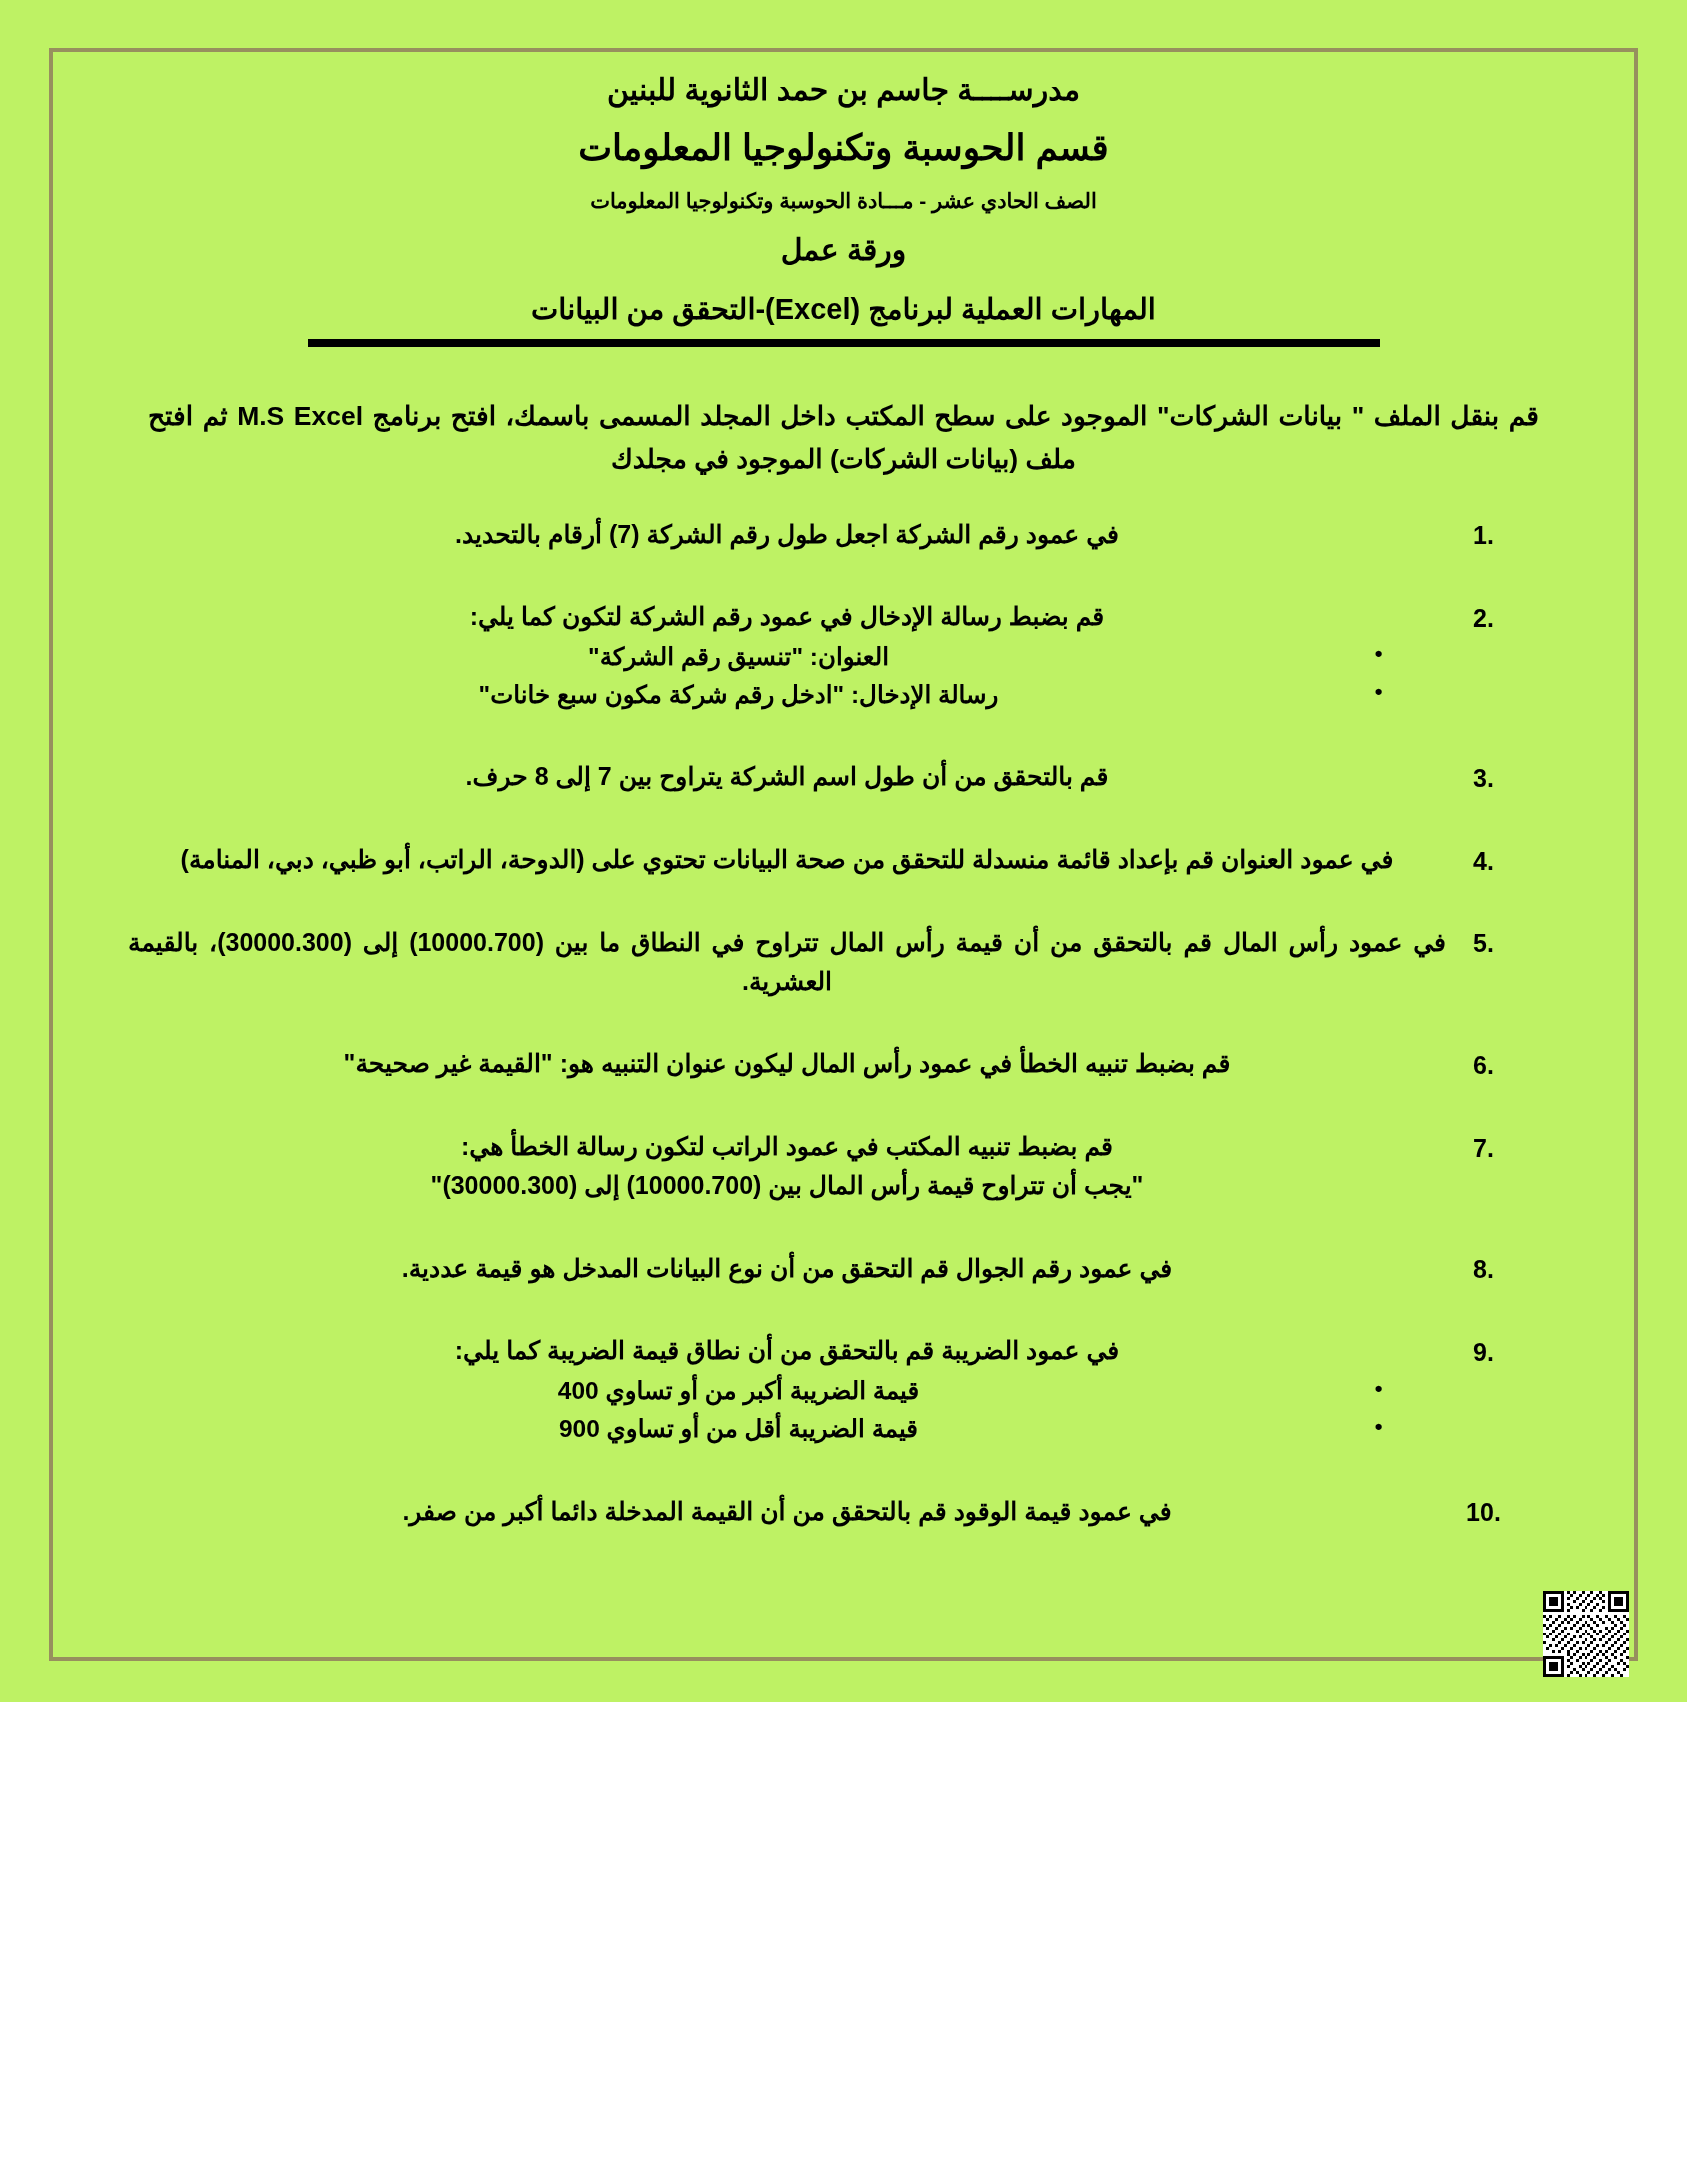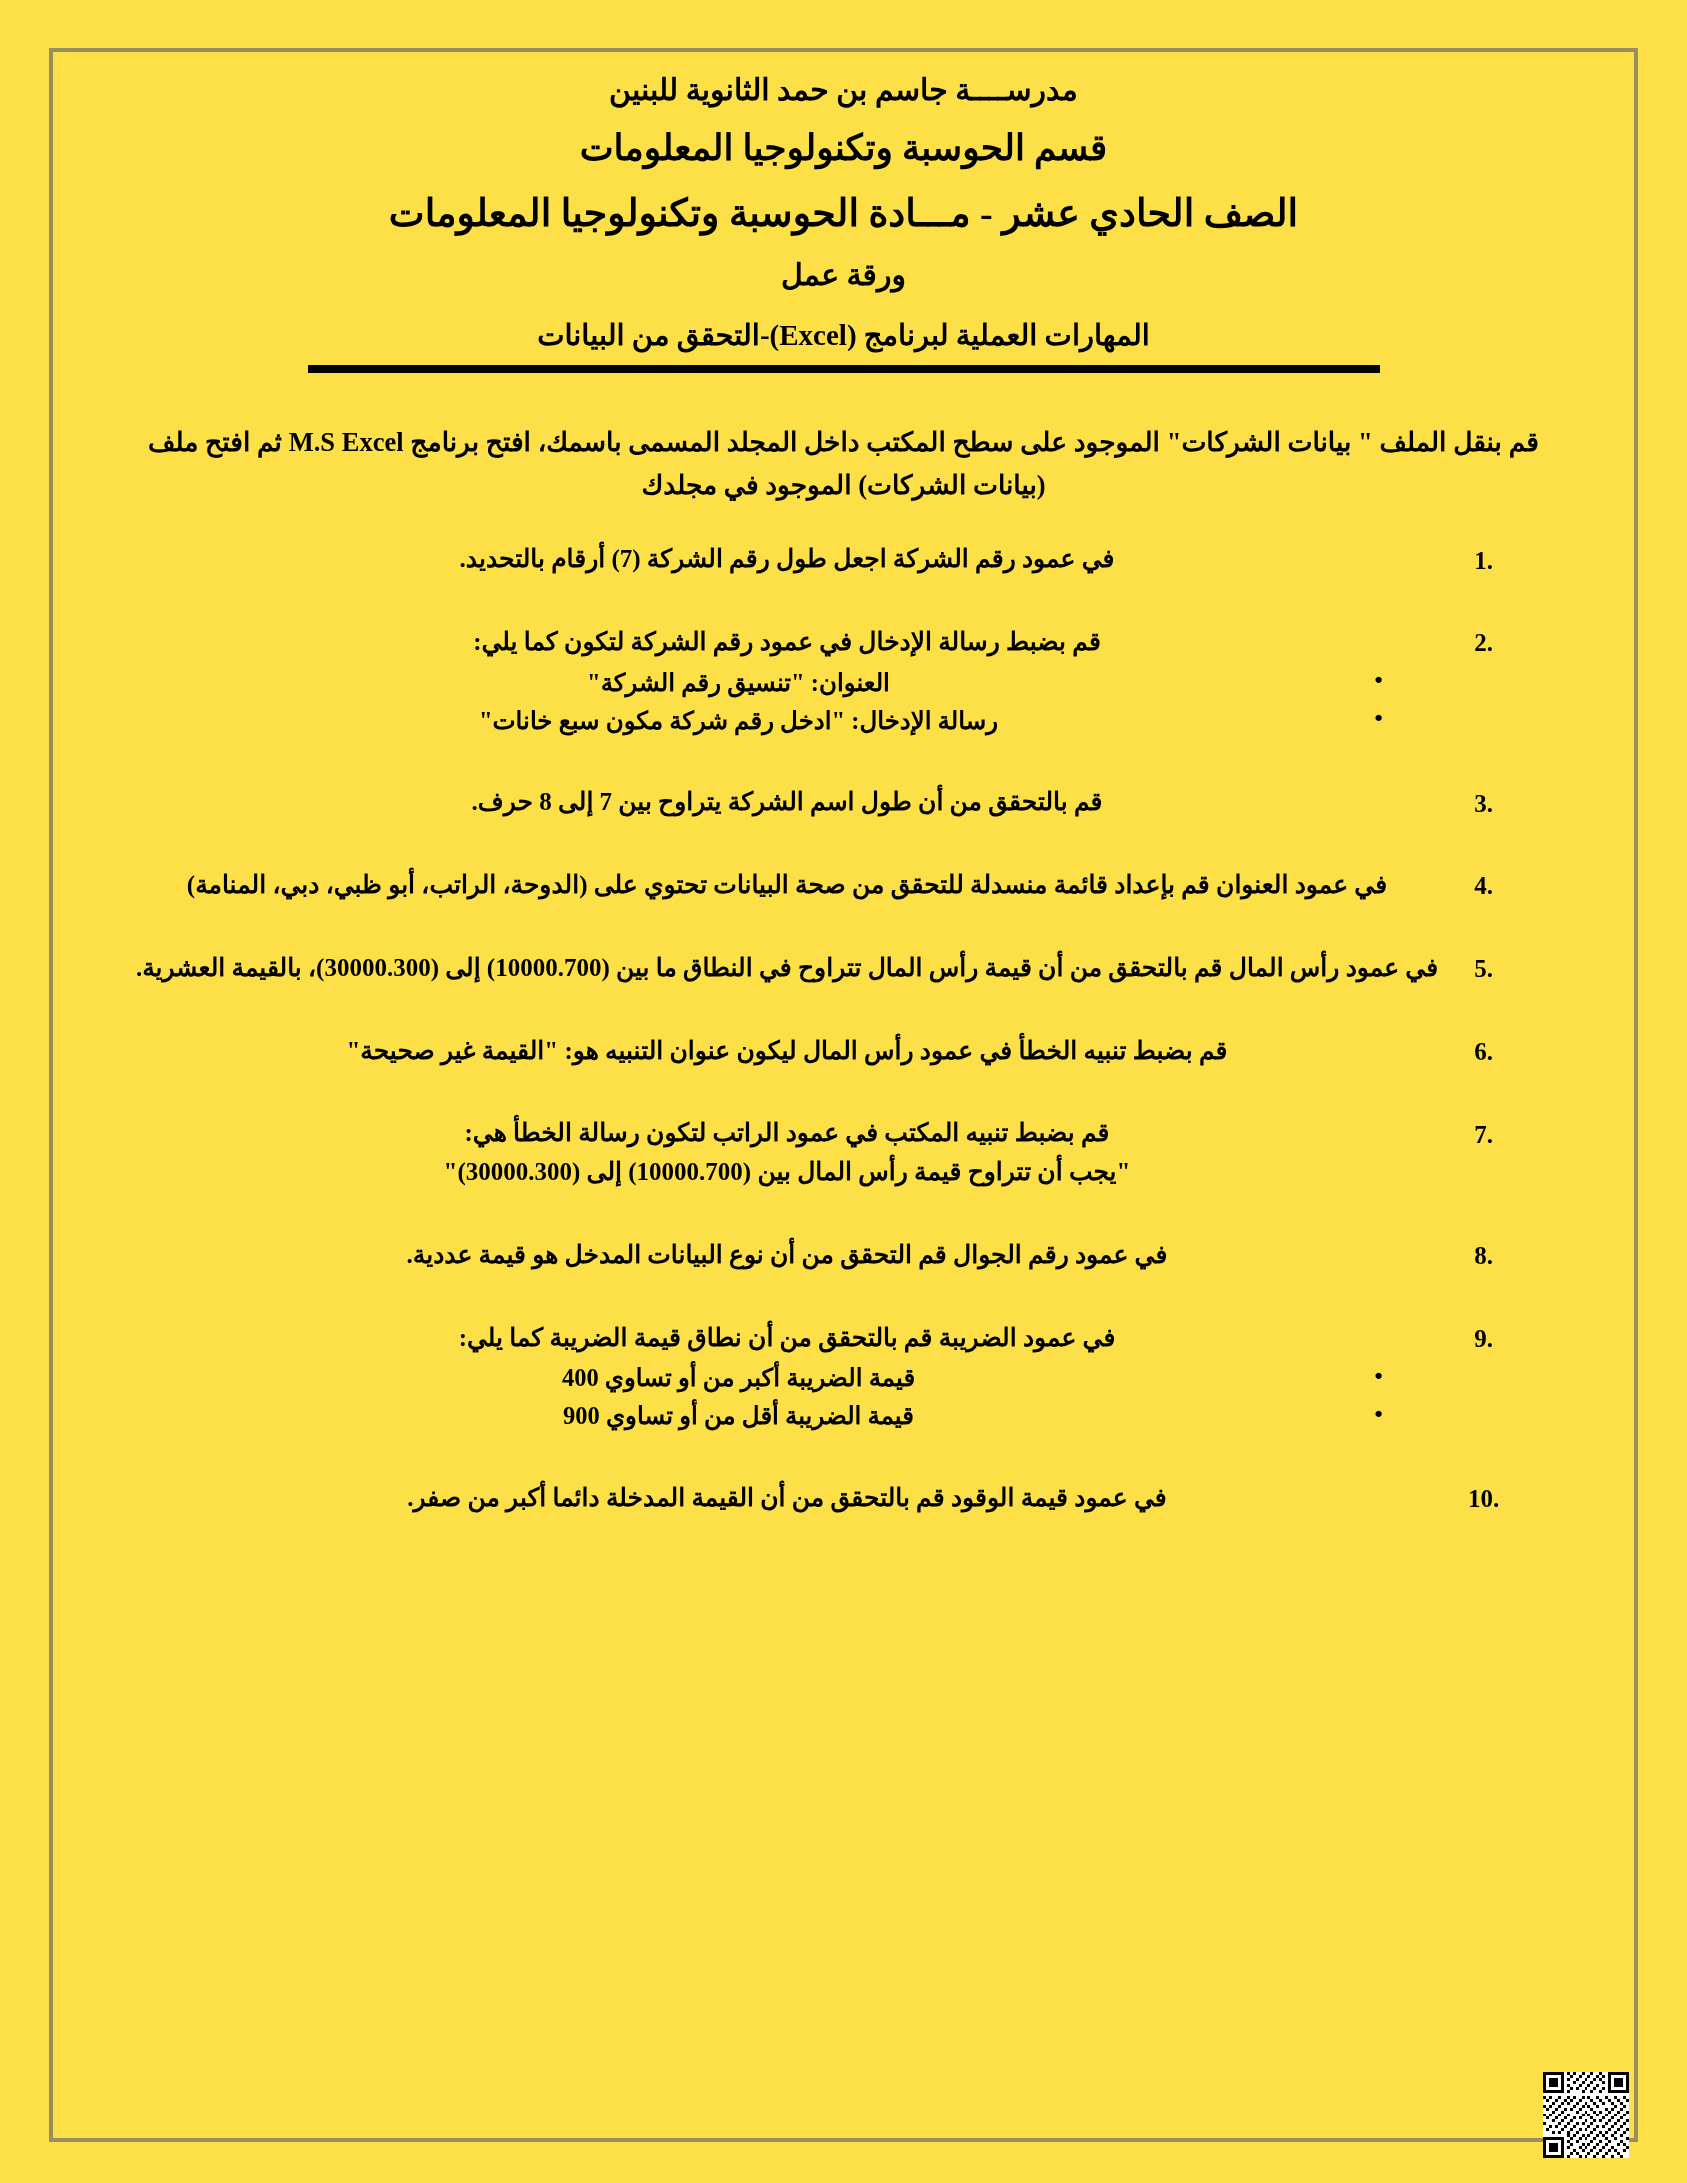--- a/index.html
+++ b/index.html
@@ -3,24 +3,24 @@
 <meta charset="utf-8">
 <style>
   html, body {
     margin: 0;
     padding: 0;
     background: #ffffff;
   }
   .page {
     position: relative;
     width: 1687px;
-    height: 2183px;
-    background: #fde047;
+    height: 1702px;
+    background: #bef264;
     box-sizing: border-box;
-    font-family: Liberation Serif, serif;
+    font-family: Liberation Sans, sans-serif;
     overflow: hidden;
   }
   
   .page-border {
     position: absolute;
     left: 49px;
     top: 48px;
     right: 49px;
     bottom: 41px;
     border: 4.6px solid #97905e;
@@ -44,21 +44,21 @@
   .doc-header .hline {
     font-weight: bold;
     color: #000000;
     font-size: 30px;
     line-height: 1.52;
     letter-spacing: 0px;
     margin: 0 0 9.3px 0;
   }
   .doc-header .hline.l1 { font-size: 30px; }
   .doc-header .hline.l2 { font-size: 36px; }
-  .doc-header .hline.l3 { font-size: 38px; }
+  .doc-header .hline.l3 { font-size: 21px; }
   .doc-header .hline.l4 { font-size: 30px; margin-bottom: 6px; }
 
   .title-wrap {
     margin: 16px auto;
     width: 1072px;
     text-align: center;
   }
   .title-wrap .subject-title {
     font-size: 29px;
     font-weight: bold;

